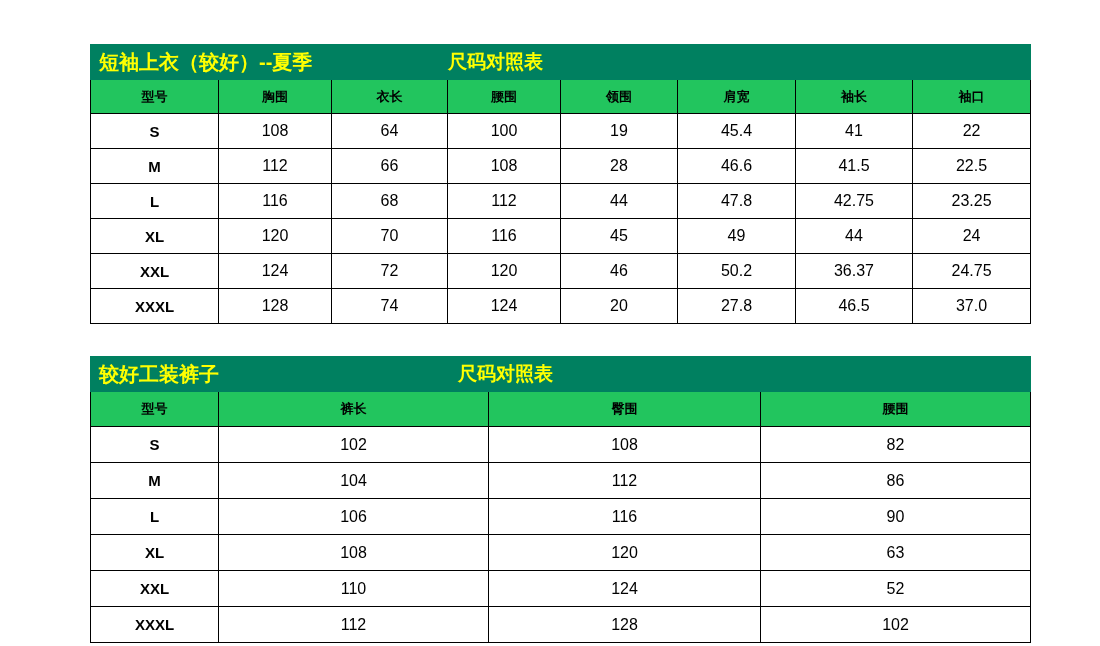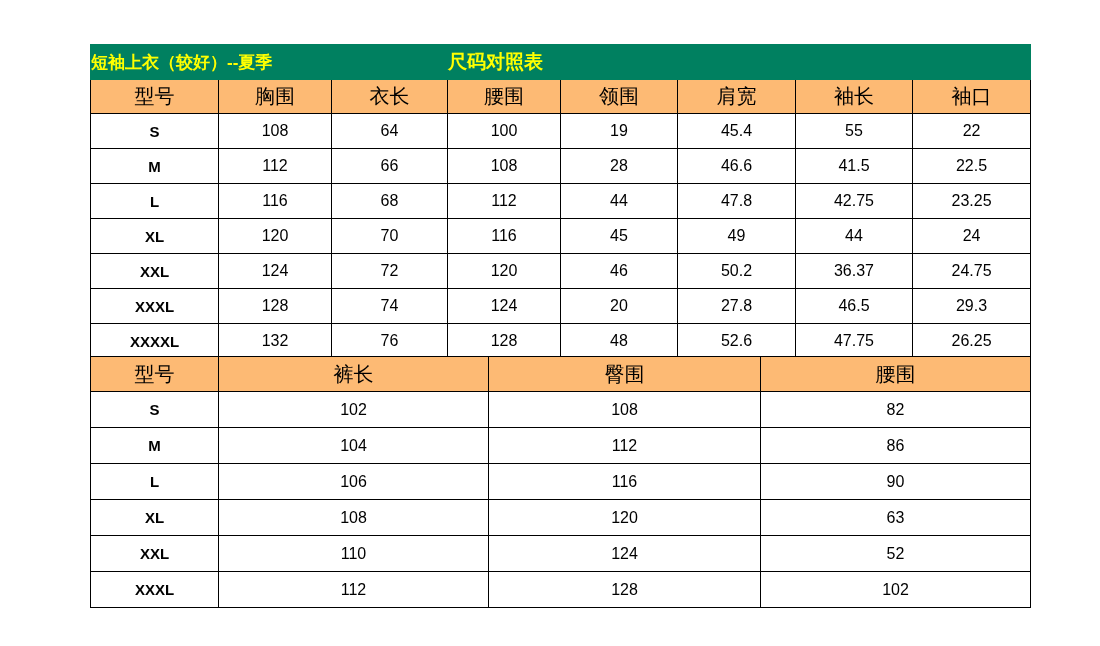--- a/index.html
+++ b/index.html
@@ -47,46 +47,46 @@
     padding: 0;
   }
   .title-inner {
     display: flex;
     align-items: center;
     height: 34px;
     position: relative;
   }
   .title-left {
     color: #ffff00;
-    font-size: 17px;
-    font-weight: bold;
-    padding-left: 0;
+    font-size: 20px;
+    font-weight: bold;
+    padding-left: 8px;
     letter-spacing: 0px;
     white-space: nowrap;
   }
   .title-center {
     position: absolute;
     left: 0;
     right: 0;
     text-align: center;
     color: #ffff00;
     font-size: 19px;
     font-weight: bold;
     pointer-events: none;
   }
   
   #title-center-top { left: -130px; }
   #title-center-bottom { left: -110px; }
 
   
   tr.header-row td {
     height: 31px;
-    font-size: 20px;
-    font-weight: normal;
-    background: #fdba74;
+    font-size: 13px;
+    font-weight: bold;
+    background: #22c55e;
   }
   
   tr.data-row td {
     height: 32px;
     font-size: 16px;
     background: #ffffff;
   }
   tr.data-row td.model-cell {
     font-weight: bold;
     font-size: 15px;
@@ -132,21 +132,21 @@
           <td>袖口</td>
         </tr>
 
         <tr class="data-row">
           <td class="model-cell">S</td>
           <td>108</td>
           <td>64</td>
           <td>100</td>
           <td>19</td>
           <td>45.4</td>
-          <td>55</td>
+          <td>41</td>
           <td>22</td>
         </tr>
         <tr class="data-row">
           <td class="model-cell">M</td>
           <td>112</td>
           <td>66</td>
           <td>108</td>
           <td>28</td>
           <td>46.6</td>
           <td>41.5</td>
@@ -183,45 +183,43 @@
           <td>24.75</td>
         </tr>
         <tr class="data-row">
           <td class="model-cell">XXXL</td>
           <td>128</td>
           <td>74</td>
           <td>124</td>
           <td>20</td>
           <td>27.8</td>
           <td>46.5</td>
-          <td>29.3</td>
-        </tr>
-        <tr class="data-row">
-          <td class="model-cell">XXXXL</td>
-          <td>132</td>
-          <td>76</td>
-          <td>128</td>
-          <td>48</td>
-          <td>52.6</td>
-          <td>47.75</td>
-          <td>26.25</td>
+          <td>37.0</td>
         </tr>
       </tbody>
     </table>
   </div>
 
   <div class="table-block" id="block-bottom">
     <table class="size-table">
       <colgroup>
         <col style="width:128px">
         <col style="width:270px">
         <col style="width:272px">
         <col style="width:270px">
       </colgroup>
       <tbody>
+        <tr class="title-row">
+          <td colspan="4">
+            <div class="title-inner">
+              <span class="title-left">较好工装裤子</span>
+              <span class="title-center" id="title-center-bottom">尺码对照表</span>
+            </div>
+          </td>
+        </tr>
         <tr class="header-row">
           <td>型号</td>
           <td>裤长</td>
           <td>臀围</td>
           <td>腰围</td>
         </tr>
 
         <tr class="data-row">
           <td class="model-cell">S</td>
           <td>102</td>

